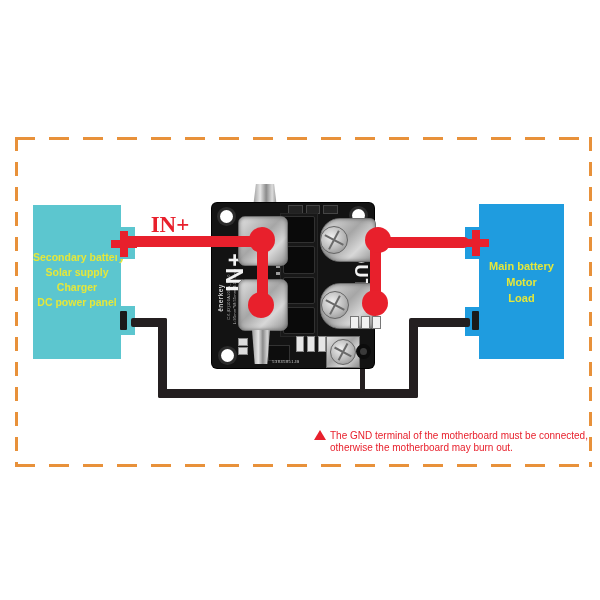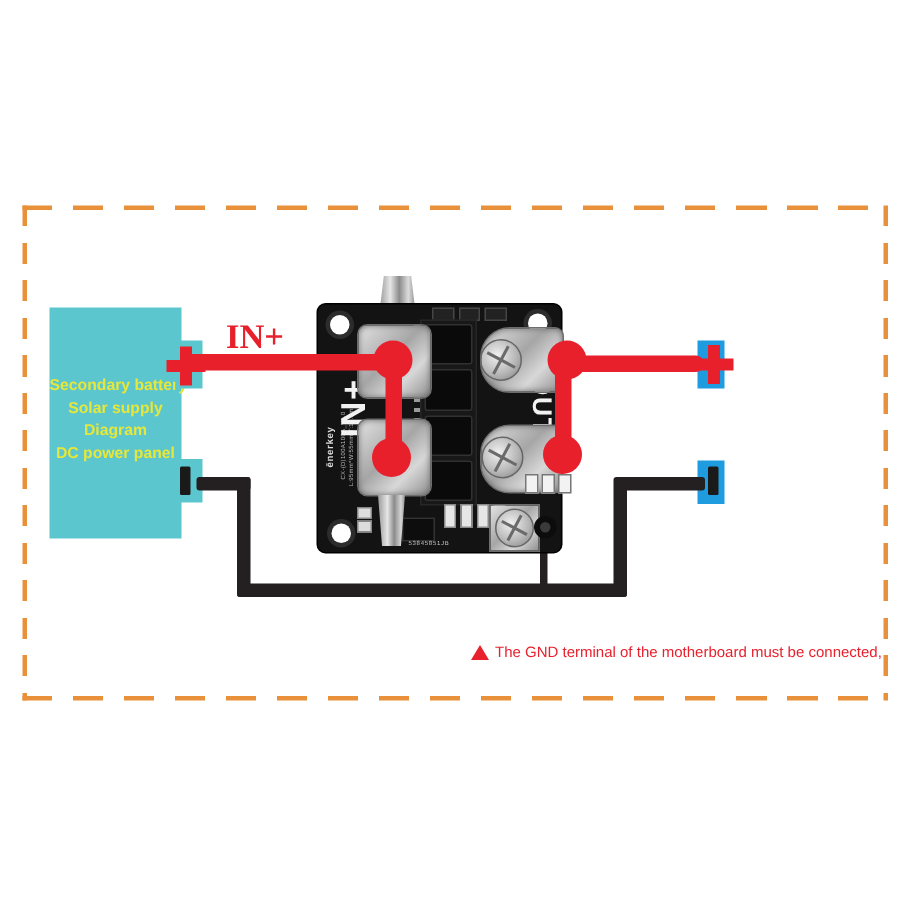--- a/index.html
+++ b/index.html
@@ -69,27 +69,32 @@
 
   <div class="abs dash-h" style="left:15px;top:137px;width:577px;"></div>
   <div class="abs dash-h" style="left:15px;top:464px;width:577px;"></div>
   <div class="abs dash-v" style="left:15px;top:137px;height:330px;"></div>
   <div class="abs dash-v" style="left:589px;top:137px;height:330px;"></div>
 
 
   <div class="abs box src" style="left:33px;top:205px;width:88px;height:154px;padding-top:45px;box-sizing:border-box;">
     <div class="ln">Secondary battery</div>
     <div class="ln">Solar supply</div>
-    <div class="ln">Diagram</div>
+    <div class="ln">Charger</div>
     <div class="ln">DC power panel</div>
   </div>
   <div class="abs tab-src" style="left:117px;top:227px;width:18px;height:32px;"></div>
   <div class="abs tab-src" style="left:117px;top:306px;width:18px;height:29px;"></div>
   <div class="abs minusbar" style="left:120px;top:311px;width:7px;height:19px;"></div>
 
+  <div class="abs box load" style="left:479px;top:204px;width:85px;height:155px;padding-top:54px;box-sizing:border-box;">
+    <div class="ln">Main battery</div>
+    <div class="ln">Motor</div>
+    <div class="ln">Load</div>
+  </div>
   <div class="abs tab-load" style="left:465px;top:227px;width:18px;height:32px;"></div>
   <div class="abs tab-load" style="left:465px;top:307px;width:18px;height:29px;"></div>
   <div class="abs minusbar" style="left:472px;top:311px;width:7px;height:19px;"></div>
 
   <div class="abs kwire" style="left:131px;top:318px;width:36px;height:9px;"></div>
   <div class="abs kwire" style="left:158px;top:318px;width:9px;height:80px;"></div>
   <div class="abs kwire" style="left:158px;top:389px;width:260px;height:9px;"></div>
   <div class="abs kwire" style="left:409px;top:318px;width:9px;height:80px;"></div>
   <div class="abs kwire" style="left:413px;top:318px;width:57px;height:9px;"></div>
   <div class="abs kwire" style="left:360px;top:354px;width:5px;height:38px;border-radius:3px;"></div>
@@ -167,14 +172,15 @@
     </div>
   <div class="abs plus" style="left:463px;top:230px;">
       <i class="h"></i>
       <i class="v"></i>
     </div>
 
   <div class="abs wlabel" style="left:133px;top:212px;width:74px;">IN+</div>
 
   <div class="abs tri" style="left:314px;top:430px;"></div>
   <div class="abs warn" style="left:330px;top:430px;">The GND terminal of the motherboard must be connected,</div>
+  <div class="abs warn" style="left:330px;top:442px;">otherwise the motherboard may burn out.</div>
 
 </div>
 
 </body></html>

